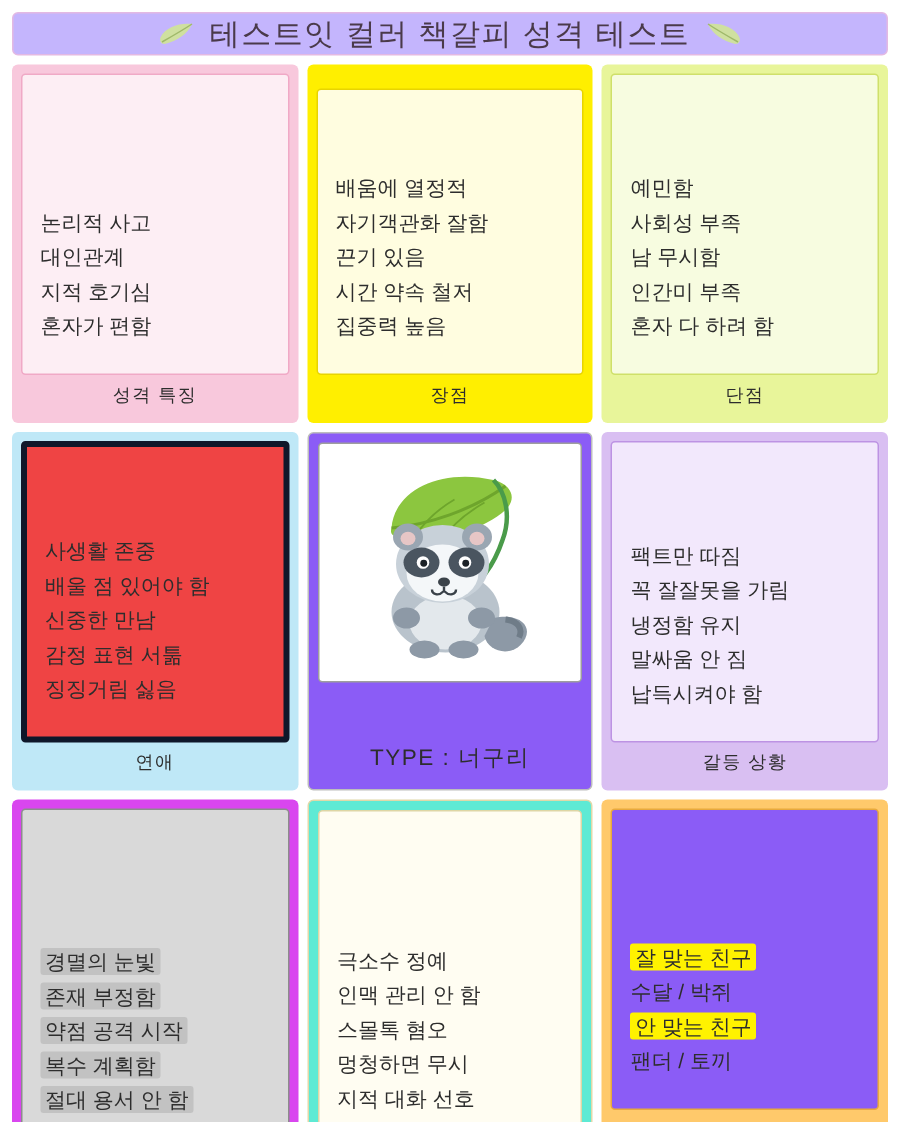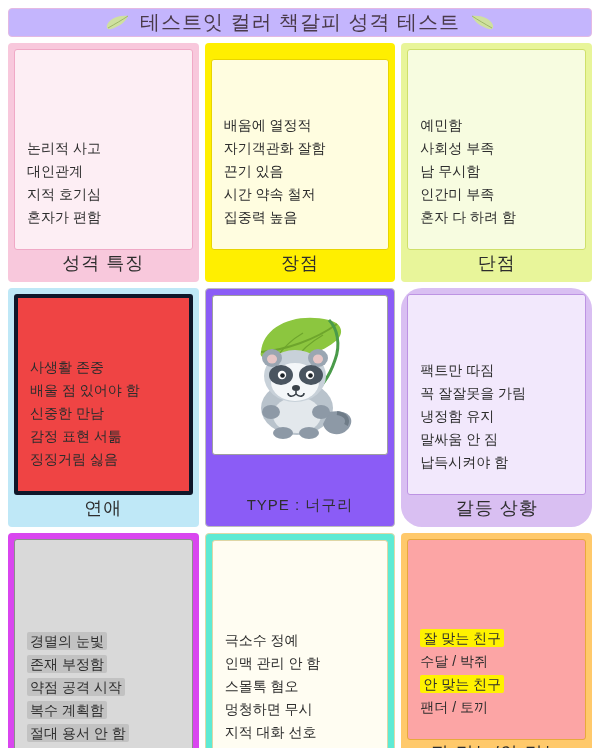--- a/index.html
+++ b/index.html
@@ -83,21 +83,21 @@
   }
   .line .hl {
     padding: 1px 3px;
     border-radius: 2px;
   }
   .card-label {
     height: 26px;
     display: flex;
     align-items: center;
     justify-content: center;
-    font-size: 18px;
+    font-size: 12px;
     color: #2d2d2d;
     letter-spacing: 1px;
     white-space: nowrap;
   }
 
   
   .c-pink   { background: #f8c8dc; }
   .c-pink   .card-body { background: #fdeef4; border: 1px solid #f0a9c6; }
 
   .c-yellow { background: #ffef00; }
@@ -105,31 +105,31 @@
 
   .c-lime   { background: #e8f59a; }
   .c-lime   .card-body { background: #f7fce0; border: 1px solid #cfe06a; }
 
   .c-blue   { background: #bfe8f7; }
   .c-blue   .card-body { background: #ef4444; border: 4px solid #0f172a; }
 
   .c-white  { background: #8b5cf6; border: 1px solid #bdbdbd; gap: 35px; }
   .c-white  .card-body { background: #ffffff; border: 1px solid #9e9e9e; display:flex; align-items:center; justify-content:center; padding: 4px; }
 
-  .c-purple { background: #d9bff2; border-radius: 21px; }
+  .c-purple { background: #d9bff2; }
   .c-purple .card-body { background: #f2e8fc; border: 1px solid #bd93e3; }
 
   .c-gray   { background: #d946ef; }
   .c-gray   .card-body { background: #d9d9d9; border: 1px solid #8c8c8c; }
 
   .c-cream  { background: #5eead4; border: 1px solid #e0d8a8; }
   .c-cream  .card-body { background: #fffdf2; border: 1px solid #ded6a5; }
 
   .c-orange { background: #ffc96b; }
-  .c-orange .card-body { background: #fca5a5; border: 1px solid #e8a93c; }
+  .c-orange .card-body { background: #8b5cf6; border: 1px solid #e8a93c; }
 
   
   .type-label {
     height: 30px;
     display: flex;
     align-items: center;
     justify-content: center;
     font-size: 15px;
     letter-spacing: 1px;
     color: #2d2d2d;

